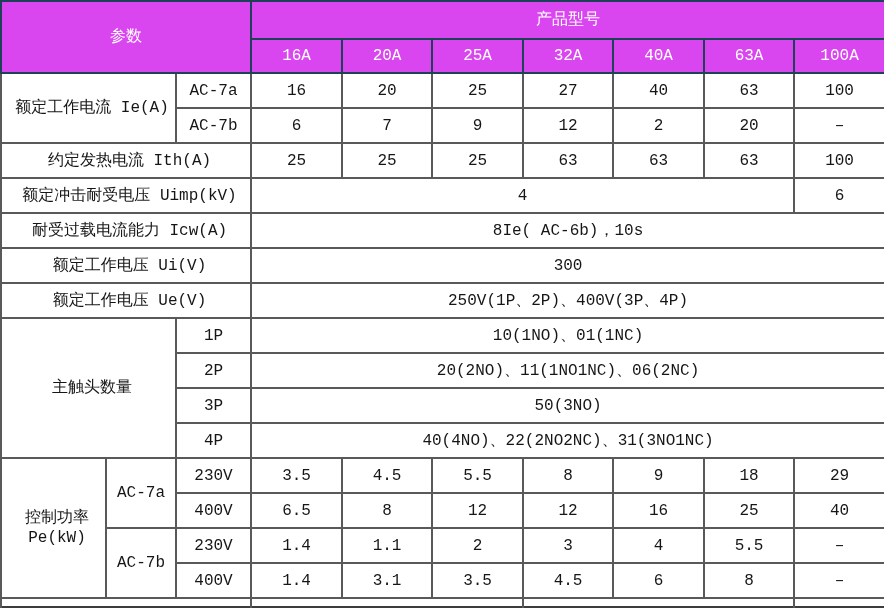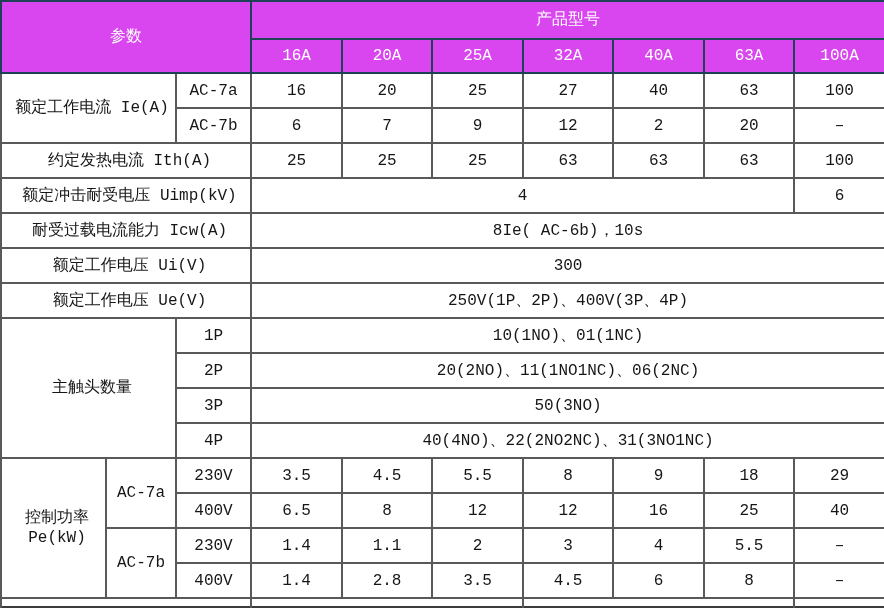--- a/index.html
+++ b/index.html
@@ -169,21 +169,21 @@
       <td>2</td>
       <td>3</td>
       <td>4</td>
       <td>5.5</td>
       <td>–</td>
     </tr>
 
     <tr class="r">
       <td>400V</td>
       <td>1.4</td>
-      <td>2.8</td>
+      <td>3.1</td>
       <td>3.5</td>
       <td>4.5</td>
       <td>6</td>
       <td>8</td>
       <td>–</td>
     </tr>
 
     <tr class="part">
       <td colspan="3"></td>
       <td colspan="3"></td>

